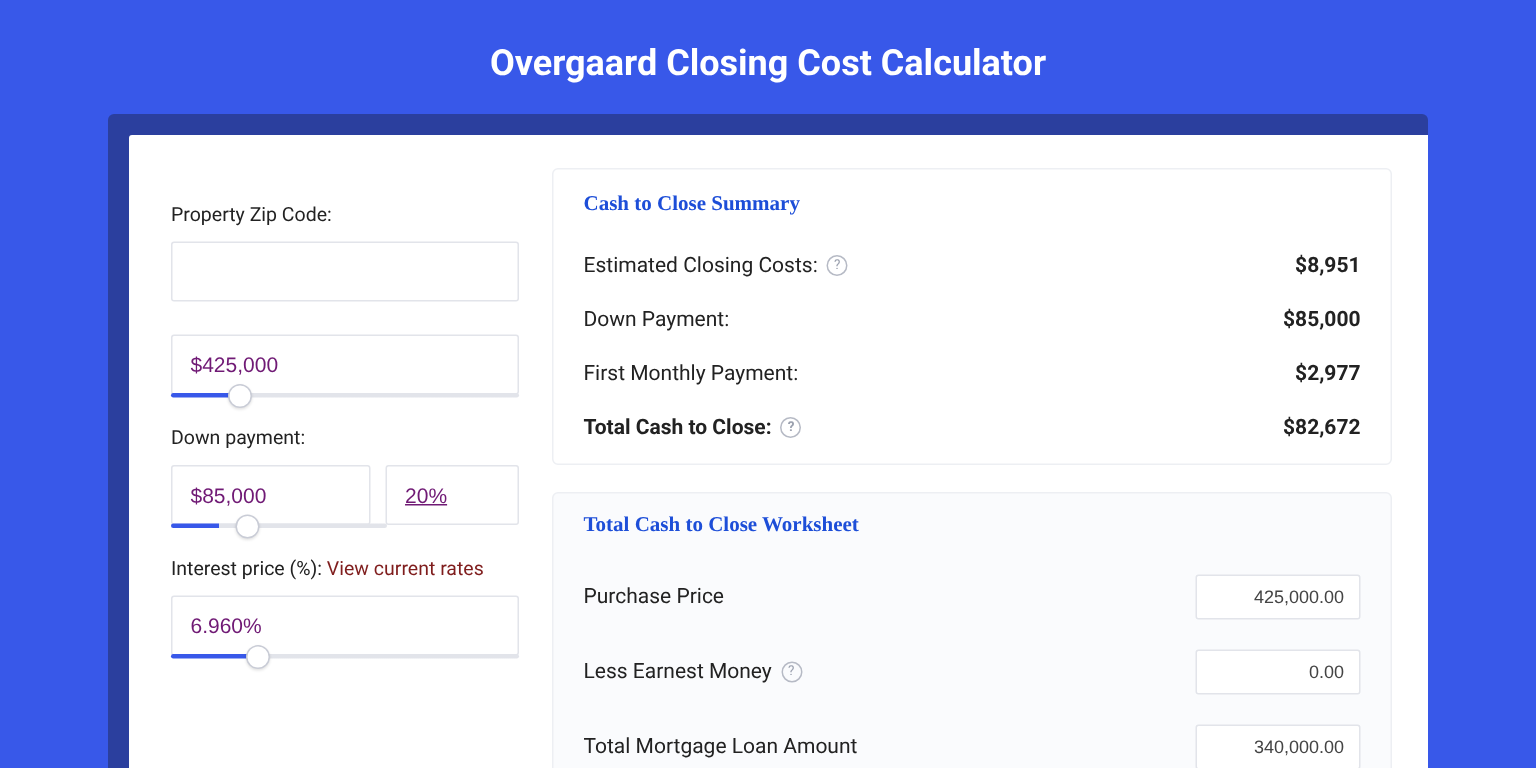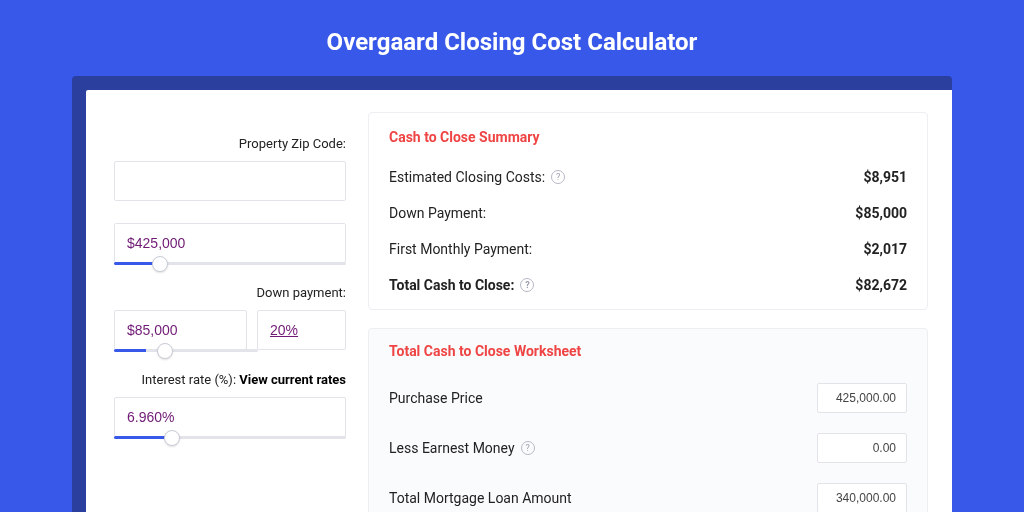--- a/index.html
+++ b/index.html
@@ -45,21 +45,20 @@
   }
   .field {
     margin-bottom: 22px;
     position: relative;
   }
   .field-label {
     font-size: 13px;
     color: #222;
     margin-bottom: 10px;
     display: block;
-    text-align: right;
   }
   .input {
     width: 100%;
     height: 40px;
     border: 1px solid #E2E4EA;
     background: #fff;
     padding: 0 12px;
     font-size: 14px;
     color: #701a75;
     border-radius: 2px;
@@ -79,36 +78,37 @@
     position: absolute;
     bottom: -9px;
     left: var(--pct,20%);
     width: 16px; height: 16px;
     background: #fff;
     border: 1px solid #C9CCD6;
     border-radius: 50%;
     transform: translateX(-50%);
     box-shadow: 0 1px 2px rgba(0,0,0,0.12);
   }
-  .link { color: #000000; text-decoration: none; font-weight: bold; }
+  .link { color: #7f1d1d; text-decoration: none; }
   .card {
     background: #fff;
     border: 1px solid #EDEFF3;
     border-radius: 4px;
     padding: 16px 20px 6px;
   }
   .card.light {
     background: #FAFBFD;
     padding: 14px 20px 6px;
   }
   .card-heading {
     font-size: 14px;
     font-weight: 700;
-    color: #ef4444;
+    color: #1d4ed8;
     margin-bottom: 14px;
+    font-family: Liberation Serif, serif;
   }
   .row {
     display: flex;
     justify-content: space-between;
     align-items: center;
     padding: 10px 0;
     font-size: 14px;
     color: #222;
   }
   .row.bold { font-weight: 700; }
@@ -119,21 +119,21 @@
     display: inline-flex;
     width: 14px; height: 14px;
     border: 1px solid #B6BAC5;
     border-radius: 50%;
     align-items: center;
     justify-content: center;
     font-size: 9px;
     color: #9AA0AE;
   }
   .mini-input {
-    width: 90px;
+    width: 110px;
     height: 30px;
     border: 1px solid #E2E4EA;
     background: #fff;
     padding: 0 10px;
     font-size: 12px;
     text-align: right;
     color: #444;
     border-radius: 2px;
   }
 </style>
@@ -163,21 +163,21 @@
         <div class="split-row">
           <input class="input" value="$85,000" style="">
           <input class="input" value="20%" style="">
         </div>
         <div class="slider-track" style="right:88px;"></div>
         <div class="slider-thumb"></div>
       </div>
 
       <div class="field" style="--pct:25%;">
         <label class="field-label">
-          <span>Interest rate (%): </span><a href="#" class="link">View current rates</a>
+          <span>Interest price (%): </span><a href="#" class="link">View current rates</a>
         </label>
         <input class="input" value="6.960%" style="">
         <div class="slider-track"></div>
         <div class="slider-thumb"></div>
       </div>
 
     </div>
 
     <div class="right">
 
@@ -194,21 +194,21 @@
             <div class="row">
               <div class="left-text">
                 <span>Down Payment:</span>
               </div>
               <span class="val">$85,000</span>
             </div>
             <div class="row">
               <div class="left-text">
                 <span>First Monthly Payment:</span>
               </div>
-              <span class="val">$2,017</span>
+              <span class="val">$2,977</span>
             </div>
             <div class="row bold">
               <div class="left-text">
                 <span>Total Cash to Close:</span>
                 <span class="help-icon">?</span>
               </div>
               <span class="val">$82,672</span>
             </div>
           </div>
       </div>

